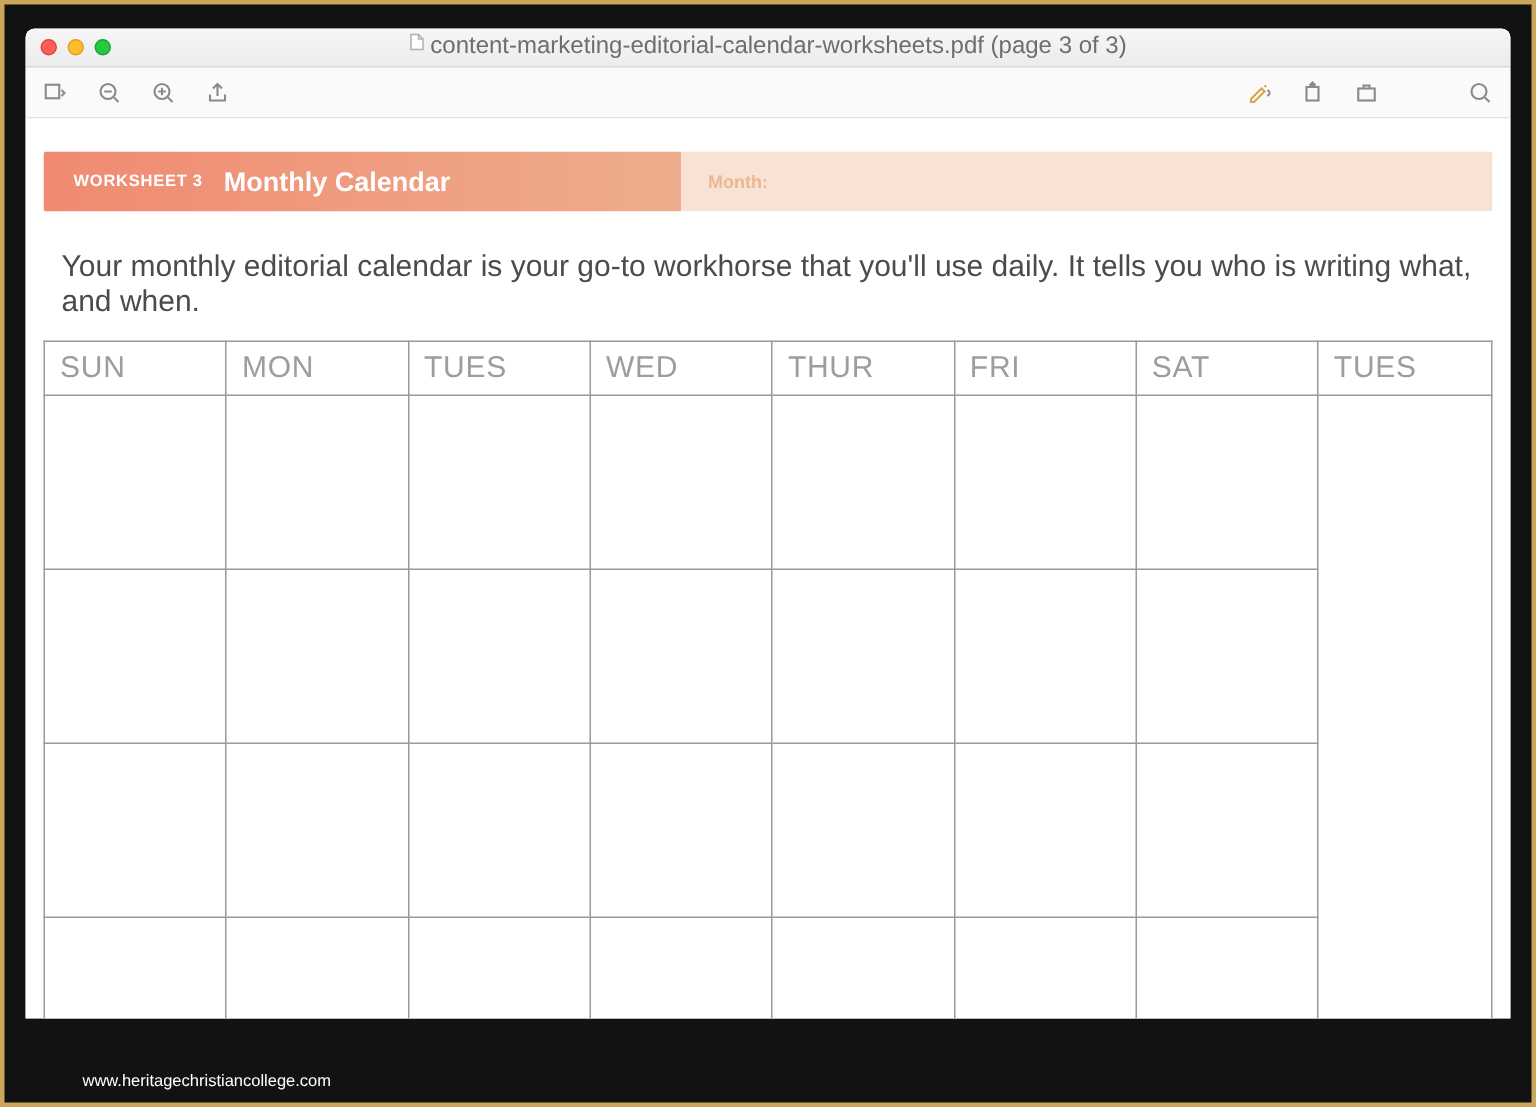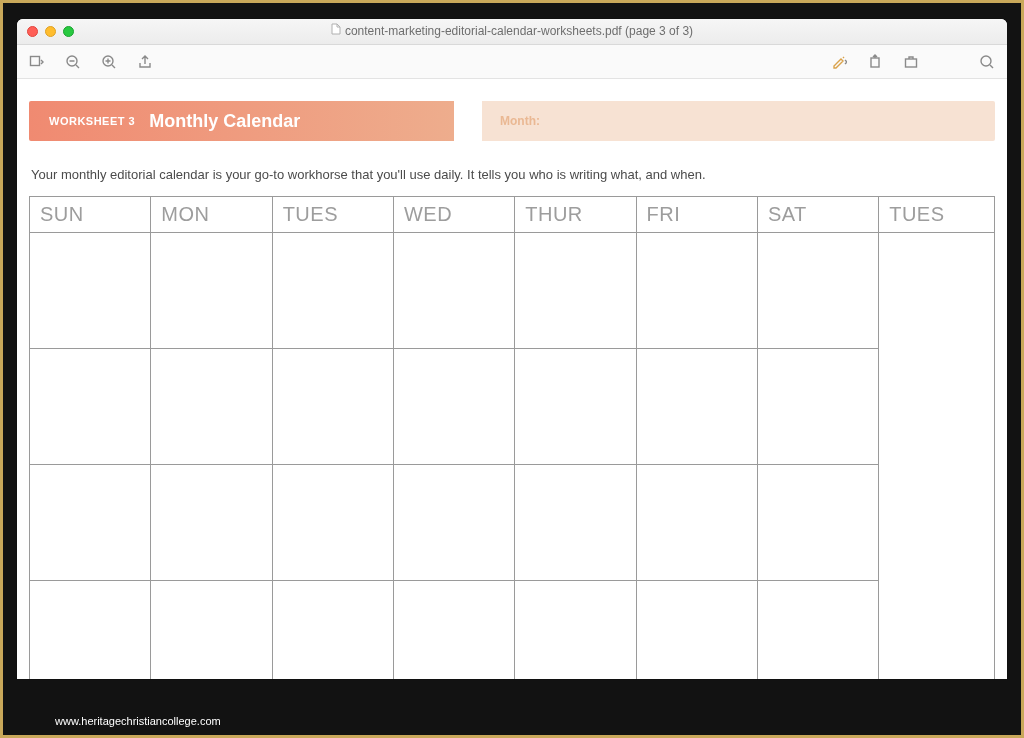--- a/index.html
+++ b/index.html
@@ -32,21 +32,21 @@
     padding: 0 10px;
     position: relative;
   }
   .traffic-lights { display: flex; gap: 7px; }
   .tl { width: 11px; height: 11px; border-radius: 50%; }
   .tl.red { background:#ff5f57; border:1px solid #e1463e;}
   .tl.yellow{ background:#ffbd2e; border:1px solid #dfa123;}
   .tl.green { background:#28c940; border:1px solid #1ba331;}
   .title-text {
     position:absolute; left:0; right:0; text-align:center;
-    font-size: 12px; color:#6e6e6e;
+    font-size: 16px; color:#6e6e6e;
     pointer-events:none;
   }
   .title-icon { display:inline-block; vertical-align:middle; margin-right:4px; transform: translateY(-1px);}
   .toolbar {
     height: 34px;
     background: #fafafa;
     border-bottom: 1px solid #e3e3e3;
     display:flex; align-items:center;
     padding: 0 12px;
     gap: 24px;
@@ -62,40 +62,39 @@
     flex:1;
     overflow:hidden;
     padding: 22px 12px 0 12px;
   }
   .banner {
     display:flex; align-items:stretch;
     height:40px;
     border-radius:2px;
     overflow:hidden;
     font-weight:600;
-    gap:28px;
   }
   .banner-left {
     background: linear-gradient(90deg,#f08a71,#eead8d);
     color:#fff; display:flex; align-items:center;
     padding: 0 20px; gap:14px;
     width: 44%;
   }
   .banner-left .ws { font-size:11px; letter-spacing:.5px; }
   .banner-left .title { font-size:18px; }
   .banner-right {
     flex:1; background:#f7e2d3;
     display:flex; align-items:center;
     font-size:12px; color:#eab893;
   }
   .banner-right span { padding: 0 18px; }
   .banner-right .blog { width:50%; }
   .intro {
-    margin: 26px 6px 14px 2px;
-    font-size: 13px;
+    margin: 26px 6px 14px 12px;
+    font-size: 20px;
     color:#4b4b4b;
   }
 
   table.calendar {
     width:100%;
     border-collapse: collapse;
     table-layout: fixed;
   }
   table.calendar th, table.calendar td {
     border:1.5px solid #9a9a9a;

